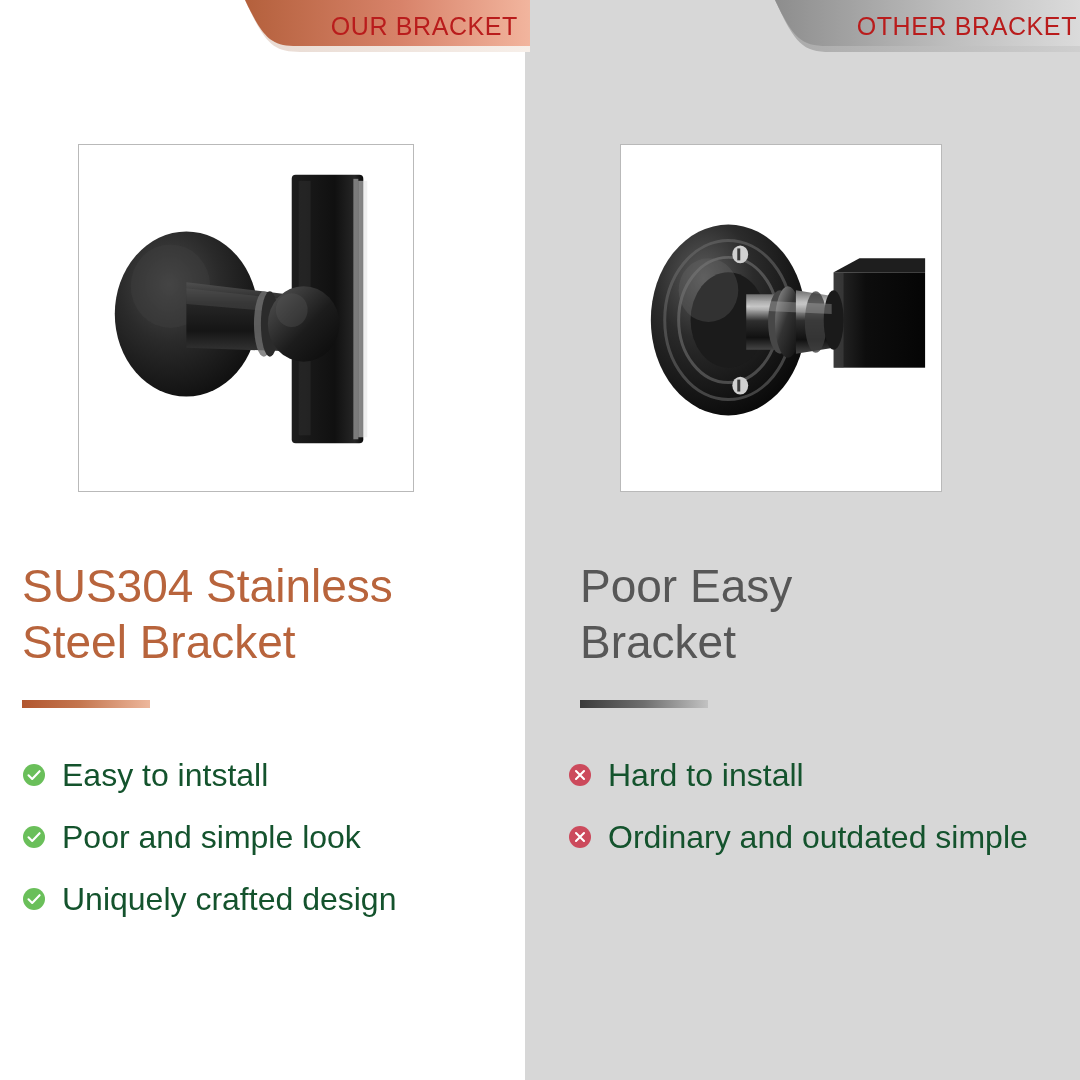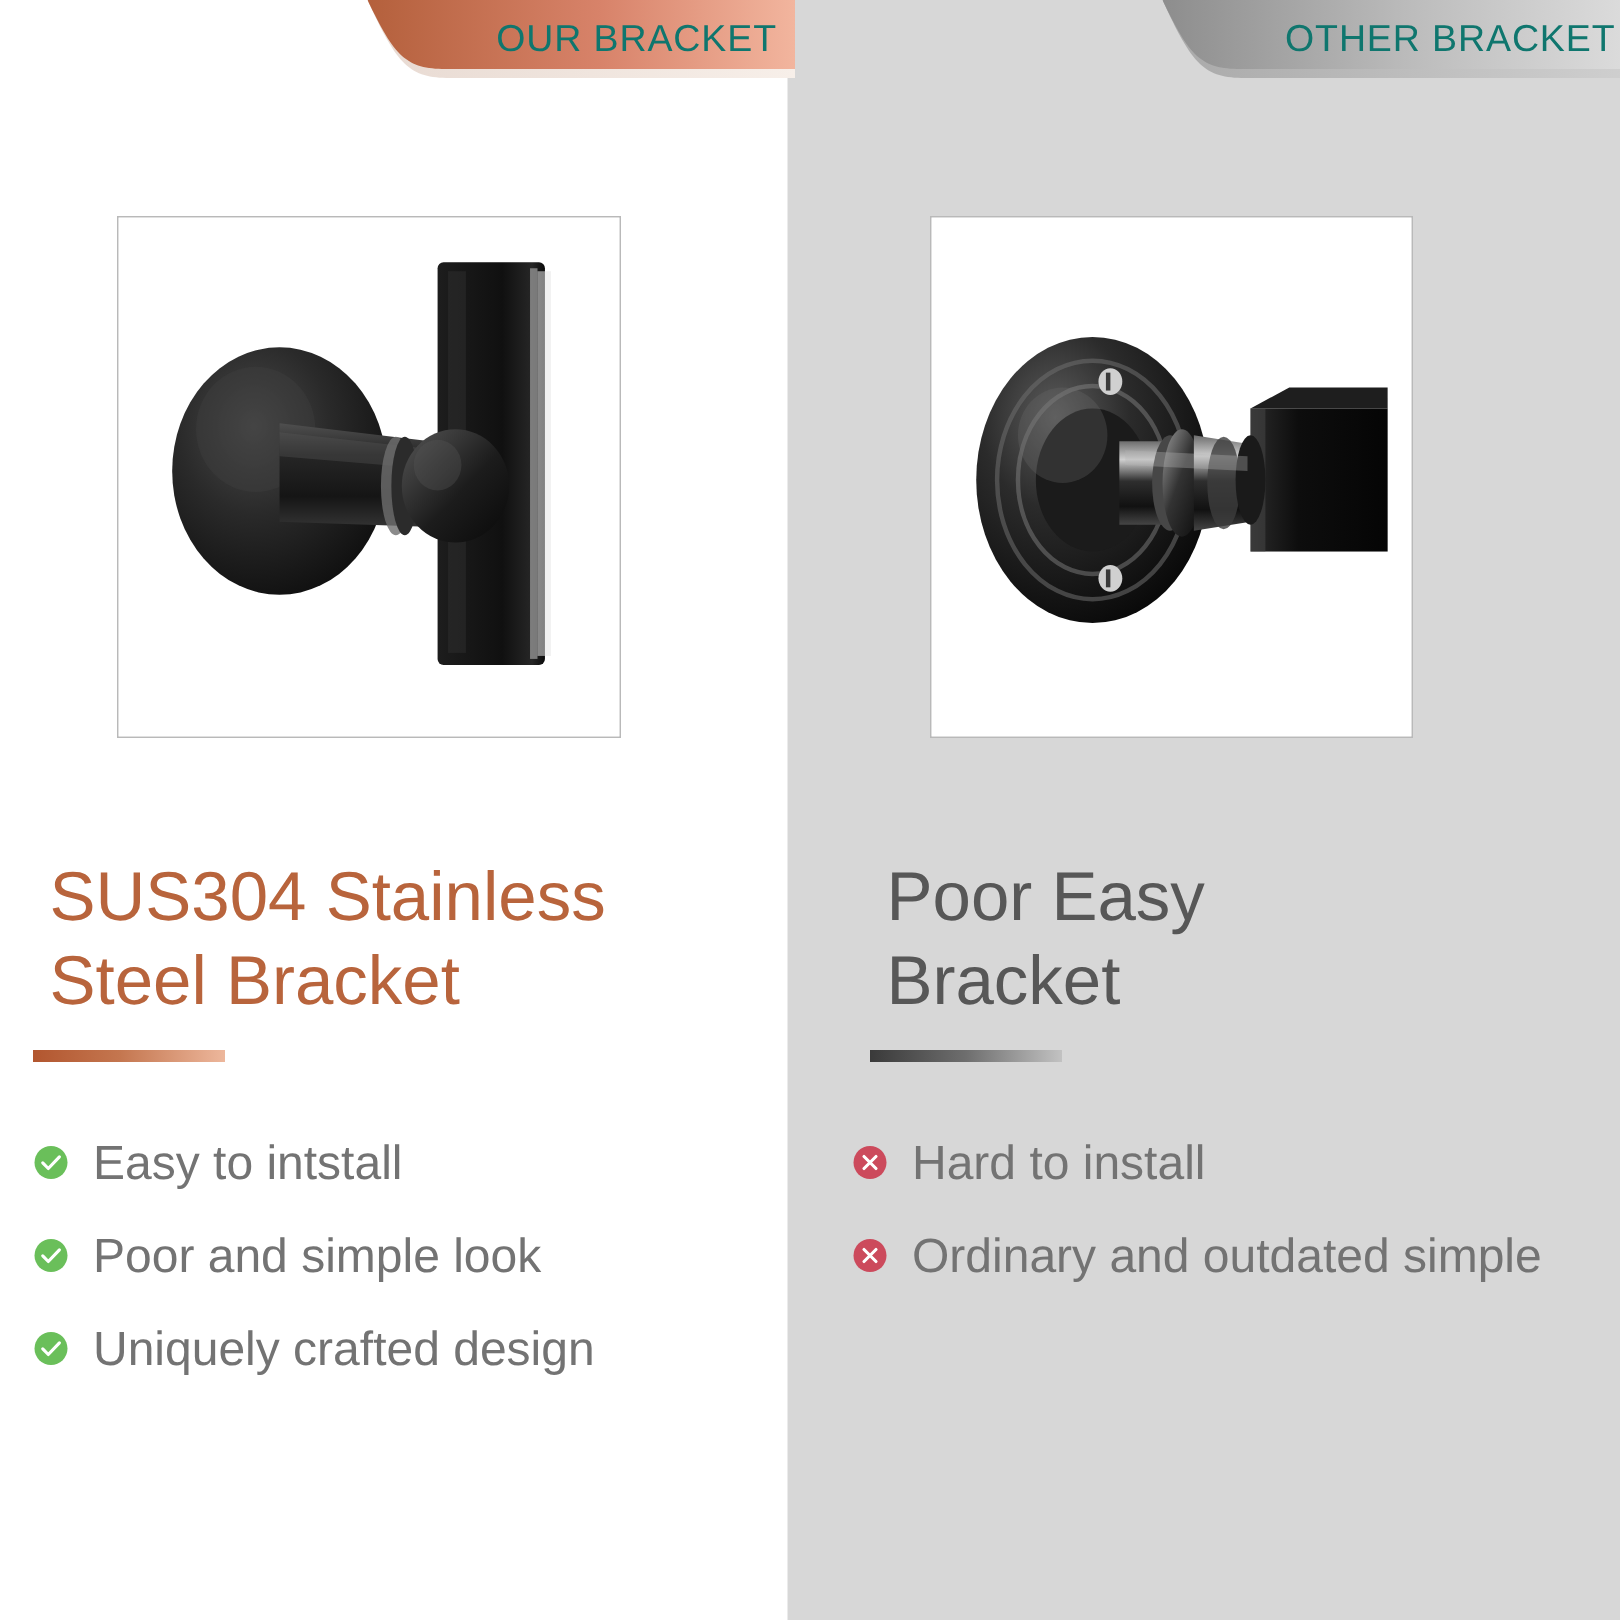--- a/index.html
+++ b/index.html
@@ -41,21 +41,21 @@
     top: 0;
     height: 58px;
     overflow: visible;
   }
   .banner svg { display: block; }
   .banner-label {
     position: absolute;
     top: 0;
     height: 52px;
     line-height: 52px;
-    color: #0f766e;
+    color: #b91c1c;
     font-size: 25px;
     letter-spacing: 0.6px;
     white-space: nowrap;
   }
 
   .banner-our { left: 245px; width: 285px; }
   .banner-our .banner-label { right: 12px; }
 
   .banner-other { left: 775px; width: 310px; }
   .banner-other .banner-label { right: 8px; }
@@ -72,21 +72,21 @@
   .photo-right { left: 620px; top: 144px; width: 322px; height: 348px; }
 
   .photo-frame svg { display: block; width: 100%; height: 100%; }
 
   
   .heading {
     position: absolute;
     font-size: 46px;
     line-height: 56px;
     font-weight: normal;
-    margin: 11px;
+    margin: 0;
     white-space: pre-line;
   }
   .heading-left  { left: 22px;  top: 558px; color: #b8643c; width: 470px; }
   .heading-right { left: 580px; top: 558px; color: #575757; width: 470px; }
 
   
   .accent-bar {
     position: absolute;
     height: 8px;
     width: 128px;
@@ -121,21 +121,21 @@
     flex: 0 0 auto;
     width: 24px;
     height: 24px;
     margin-top: 8px;
     margin-right: 16px;
   }
   .feature-icon svg { display: block; }
   .feature-text {
     font-size: 32px;
     line-height: 41px;
-    color: #737373;
+    color: #14532d;
   }
 </style>
 </head>
 <body>
 
 <div class="page">
 
   <div class="bg-left"></div>
   <div class="bg-right"></div>
 

